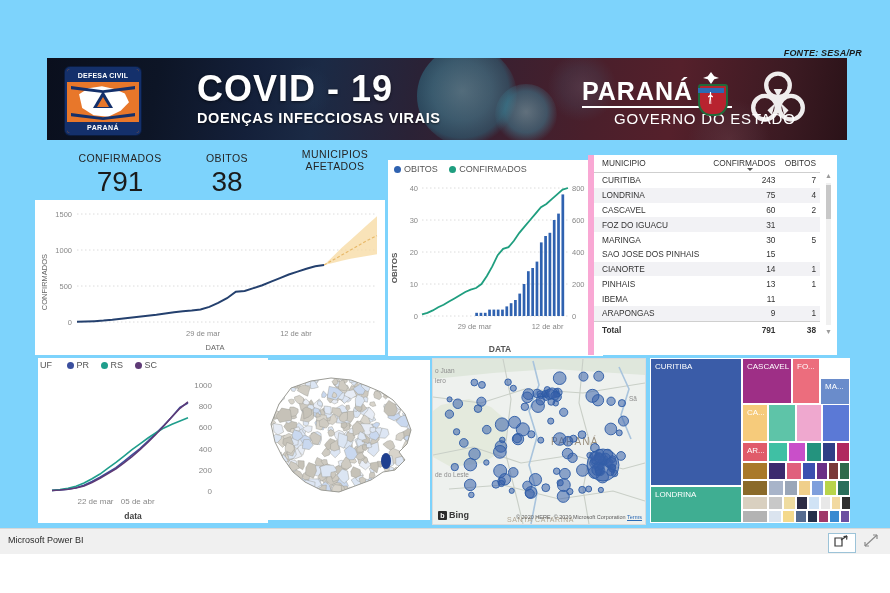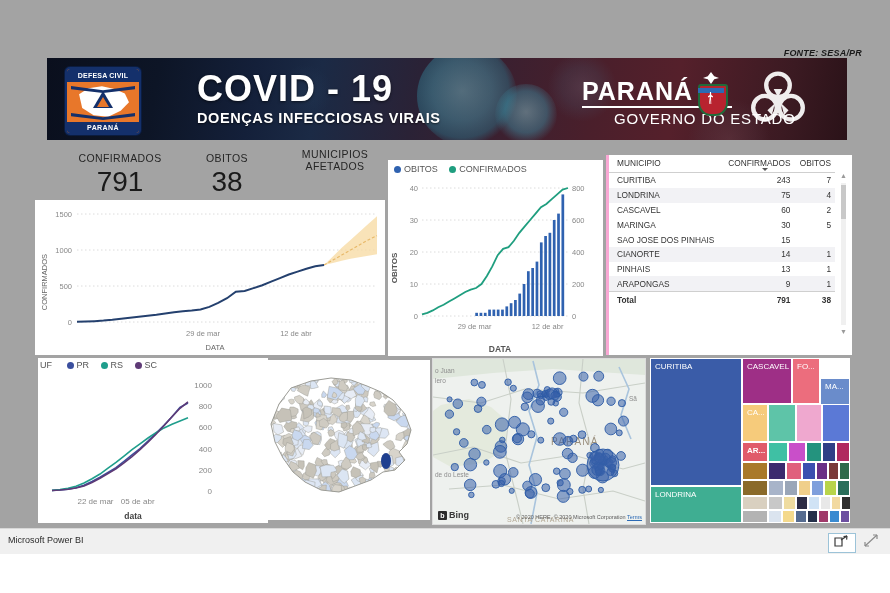--- a/index.html
+++ b/index.html
@@ -1,20 +1,20 @@
 <!DOCTYPE html>
 <html><head>
 <meta charset="utf-8">
 <style>
   html,body{margin:0;padding:0;background:#ffffff;}
   body{width:890px;height:593px;position:relative;overflow:hidden;
        font-family:"Liberation Sans","DejaVu Sans",sans-serif;color:#333;}
 
   
-  #report-canvas{position:absolute;left:0;top:0;width:890px;height:528px;background:#a3a3a3;}
+  #report-canvas{position:absolute;left:0;top:0;width:890px;height:528px;background:#7dd3fc;}
 
   
   #fonte-label{position:absolute;right:28px;top:48px;font-size:9px;font-style:italic;
      font-weight:bold;color:#1a1a1a;letter-spacing:.2px;}
 
   
   #banner{position:absolute;left:47px;top:58px;width:800px;height:82px;
      background:linear-gradient(100deg,#0a0f1d 0%,#0d1526 14%,#14203a 26%,#1b2a45 34%,
         #2a2236 46%,#3a2030 56%,#4a1f2b 68%,#55202b 78%,#3b1a22 92%,#2a1218 100%);
      overflow:hidden;}
@@ -84,21 +84,21 @@
   
   #vis-confirmados{left:35px;top:200px;width:350px;height:155px;}
   
   #vis-combo{left:388px;top:160px;width:215px;height:196px;}
   .legend-row{position:absolute;top:4px;left:6px;font-size:9px;color:#555;}
   .legend-row .dot{display:inline-block;width:7px;height:7px;border-radius:50%;margin-right:3px;
      vertical-align:middle;}
   .legend-row .li{margin-right:9px;display:inline-block;}
 
   
-  #vis-table{left:606px;top:155px;width:243px;height:200px;border-left:3px solid #f9a8d4;}
+  #vis-table{left:588px;top:155px;width:243px;height:200px;border-left:6px solid #f9a8d4;}
   #vis-table table{width:226px;border-collapse:collapse;font-size:8.3px;color:#333;}
   #vis-table th{font-weight:normal;color:#333;font-size:8.3px;padding:3px 4px 4px 4px;
      border-bottom:1px solid #cfcfcf;white-space:nowrap;}
   #vis-table th.num{text-align:right;}
   #vis-table th.muni{text-align:left;padding-left:8px;}
   #vis-table td{padding:2.4px 4px;white-space:nowrap;}
   #vis-table td.muni{text-align:left;padding-left:8px;}
   #vis-table td.num{text-align:right;}
   #vis-table tr.alt{background:#f2f2f5;}
   #vis-table tr.total td{border-top:1px solid #cfcfcf;font-weight:bold;padding-top:3px;}
@@ -306,39 +306,49 @@
           <tr class="alt">
             <td class="muni">LONDRINA</td>
             <td class="num">75</td>
             <td class="num">4</td>
           </tr>
           <tr>
             <td class="muni">CASCAVEL</td>
             <td class="num">60</td>
             <td class="num">2</td>
           </tr>
+          <tr class="alt">
+            <td class="muni">FOZ DO IGUACU</td>
+            <td class="num">31</td>
+            <td class="num"></td>
+          </tr>
           <tr>
             <td class="muni">MARINGA</td>
             <td class="num">30</td>
             <td class="num">5</td>
           </tr>
           <tr>
             <td class="muni">SAO JOSE DOS PINHAIS</td>
             <td class="num">15</td>
             <td class="num"></td>
           </tr>
           <tr class="alt">
             <td class="muni">CIANORTE</td>
             <td class="num">14</td>
             <td class="num">1</td>
           </tr>
           <tr>
             <td class="muni">PINHAIS</td>
             <td class="num">13</td>
             <td class="num">1</td>
+          </tr>
+          <tr>
+            <td class="muni">IBEMA</td>
+            <td class="num">11</td>
+            <td class="num"></td>
           </tr>
           <tr class="alt">
             <td class="muni">ARAPONGAS</td>
             <td class="num">9</td>
             <td class="num">1</td>
           </tr>
         </tbody>
       <tfoot>
         <tr class="total">
           <td class="muni">Total</td>
@@ -900,21 +910,21 @@
     </div>
   </div>
 
   <div class="visual" id="vis-treemap">
       <div class="tm" style="left: 0px; top: 0px; width: 92px; height: 128px; background: rgb(58, 92, 168);"><span>CURITIBA</span></div>
       <div class="tm" style="left: 0px; top: 128px; width: 92px; height: 37px; background: rgb(63, 174, 146);"><span>LONDRINA</span></div>
       <div class="tm" style="left: 92px; top: 0px; width: 50px; height: 46px; background: rgb(158, 47, 134);"><span>CASCAVEL</span></div>
       <div class="tm" style="left: 142px; top: 0px; width: 28px; height: 46px; background: rgb(236, 109, 125);"><span>FO...</span></div>
       <div class="tm" style="left: 170px; top: 0px; width: 30px; height: 46px; background: rgb(106, 140, 203); margin-top: 20px;"><span>MA...</span></div>
       <div class="tm" style="left: 92px; top: 46px; width: 26px; height: 38px; background: rgb(246, 203, 123);"><span>CA...</span></div>
-      <div class="tm" style="left: 92px; top: 84px; width: 26px; height: 20px; background: rgb(224, 91, 106); font-weight: bold;"><span>AR...</span></div>
+      <div class="tm" style="left: 92px; top: 84px; width: 26px; height: 20px; background: rgb(224, 91, 106);"><span>AR...</span></div>
       <div class="tm" style="left: 118px; top: 46px; width: 28px; height: 38px; background: rgb(94, 196, 168);"></div>
       <div class="tm" style="left: 146px; top: 46px; width: 26px; height: 38px; background: rgb(239, 168, 207);"></div>
       <div class="tm" style="left: 172px; top: 46px; width: 28px; height: 38px; background: rgb(91, 121, 214);"></div>
       <div class="tm" style="left: 118px; top: 84px; width: 20px; height: 20px; background: rgb(63, 192, 164);"></div>
       <div class="tm" style="left: 138px; top: 84px; width: 18px; height: 20px; background: rgb(201, 79, 201);"></div>
       <div class="tm" style="left: 156px; top: 84px; width: 16px; height: 20px; background: rgb(36, 147, 126);"></div>
       <div class="tm" style="left: 172px; top: 84px; width: 14px; height: 20px; background: rgb(47, 63, 134);"></div>
       <div class="tm" style="left: 186px; top: 84px; width: 14px; height: 20px; background: rgb(176, 41, 95);"></div>
       <div class="tm" style="left: 92px; top: 104px; width: 26px; height: 18px; background: rgb(169, 121, 42);"></div>
       <div class="tm" style="left: 118px; top: 104px; width: 18px; height: 18px; background: rgb(59, 42, 110);"></div>

